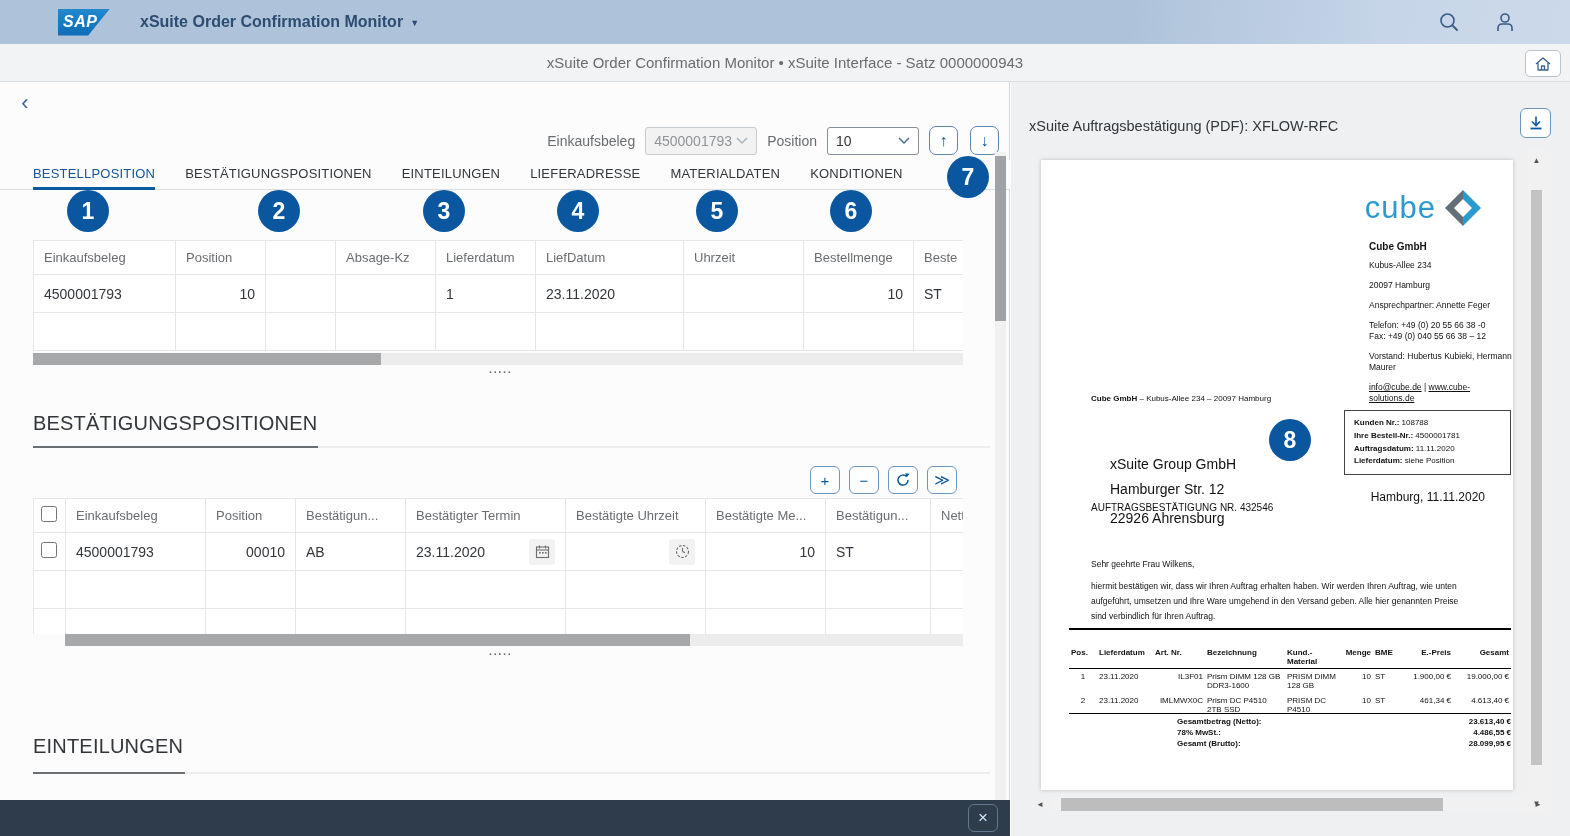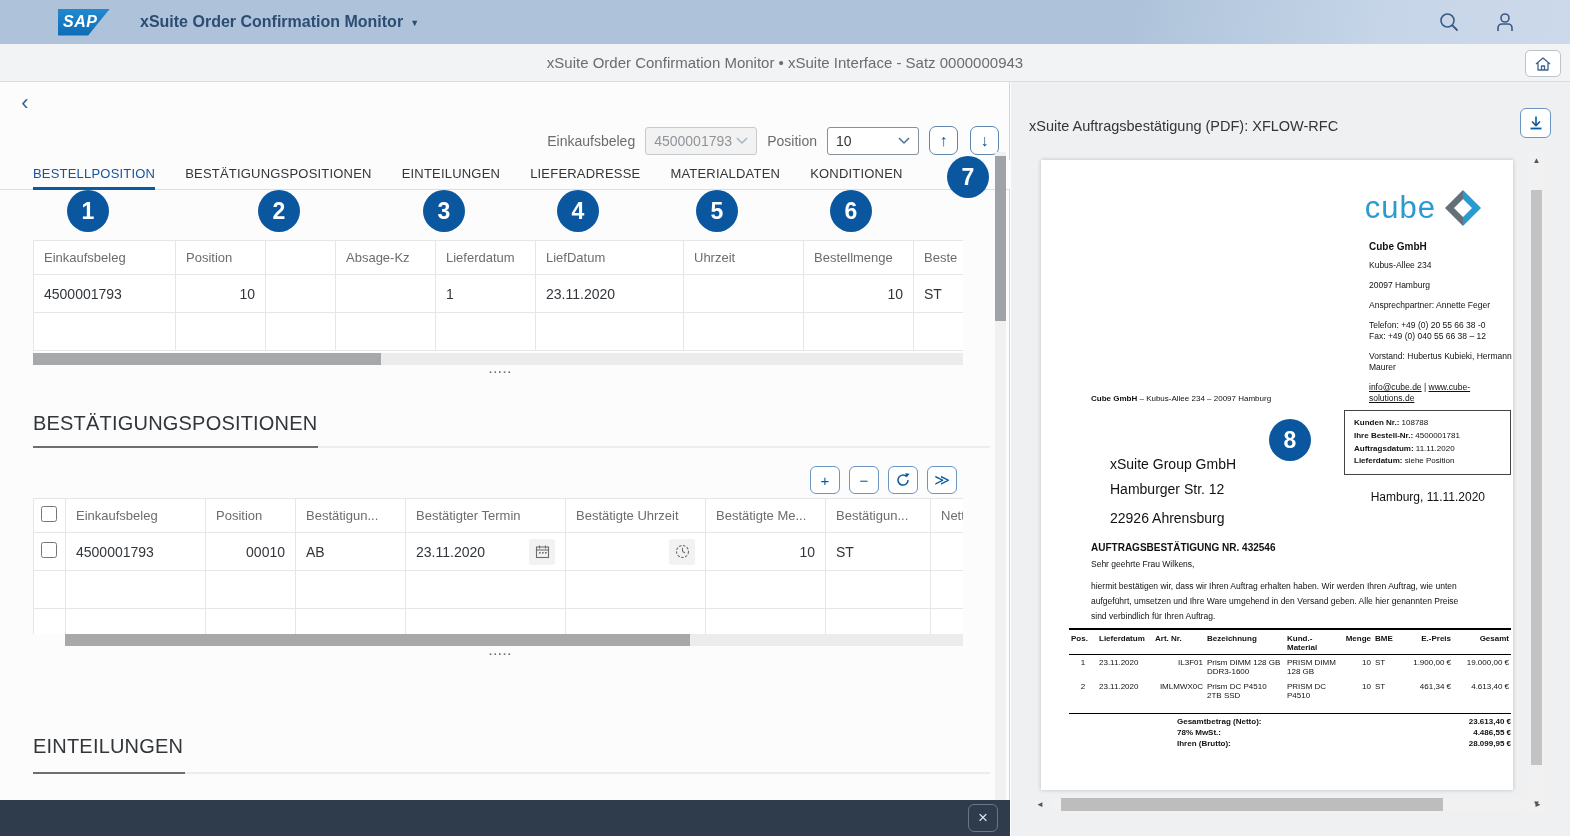--- a/index.html
+++ b/index.html
@@ -109,26 +109,26 @@
   .company { position:absolute; left:328px; top:80px; width:145px; font-size:8.5px; line-height:1.3; color:#111; }
   .company .name { font-weight:bold; font-size:10px; margin-bottom:7px; }
   .company .gap { margin-bottom:9px; }
   .company a { color:#111; }
   .sender-line { position:absolute; left:50px; top:234px; font-size:8px; color:#111; }
   .recipient { position:absolute; left:69px; top:256px; font-size:14px; line-height:1.75; color:#111;margin-top:36px; }
   .recipient div:last-child { margin-top:5px; }
   .info-box { position:absolute; left:303px; top:250px; width:167px; border:1px solid #444; padding:6px 9px; font-size:8px; line-height:1.6; color:#111; }
   .info-box b { font-weight:bold; }
   .place-date { position:absolute; right:28px; top:330px; font-size:12px; color:#111; }
-  .subject { position:absolute; left:50px; top:382px; font-size:10px; font-weight:bold; color:#111; }
+  .subject { position:absolute; left:50px; top:342px; font-size:10px; font-weight:normal; color:#111; }
   .salutation { position:absolute; left:50px; top:399px; font-size:8.5px; color:#111; }
   .body-text { position:absolute; left:50px; top:419px; width:374px; font-size:8.5px; line-height:1.75; color:#111; }
   .items { position:absolute; left:28px; top:468px; width:442px; border-top:2px solid #000; }
   table.pdf-t { border-collapse:collapse; table-layout:fixed; width:442px; font-size:8px; color:#111; }
-  table.pdf-t th { font-weight:bold; text-align:left; padding:4px 2px 2px 2px; border-bottom:1.5px solid #000; vertical-align:top; }
+  table.pdf-t th { font-weight:bold; text-align:left; padding:18px 2px 2px 2px; border-bottom:1.5px solid #000; vertical-align:top; }
   table.pdf-t td { padding:3px 2px; vertical-align:top; word-wrap:break-word; white-space:normal; }
   table.pdf-t .r { text-align:right; }
   table.pdf-t .c { text-align:center; }
   .totals { position:absolute; left:28px; top:553px; width:442px; border-top:1.5px solid #000; padding-top:3px; font-size:8px; font-weight:bold; color:#111; }
   .totals .t-row { display:flex; margin-bottom:2px;align-items:center; }
   .totals .t-label { margin-left:108px; width:120px; }
   .totals .t-value { margin-left:auto; }
 </style>
 </head>
 <body>
@@ -492,21 +492,21 @@
     <div class="totals">
       <div class="t-row">
           <span class="t-label">Gesamtbetrag (Netto):</span>
           <span class="t-value">23.613,40 €</span>
         </div>
       <div class="t-row">
           <span class="t-label">78% MwSt.:</span>
           <span class="t-value">4.486,55 €</span>
         </div>
       <div class="t-row">
-          <span class="t-label">Ihren (Brutto):</span>
+          <span class="t-label">Gesamt (Brutto):</span>
           <span class="t-value">28.099,95 €</span>
         </div>
     </div>
   </div>
 
   <div class="vbar-right">
     <div class="vbar-arrow" style="top:2px;">▲</div>
     <div class="thumb"></div>
     <div class="vbar-arrow" style="bottom:2px;">▼</div>
   </div>

